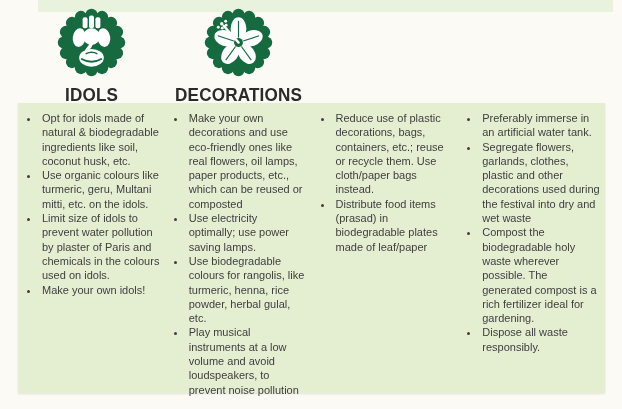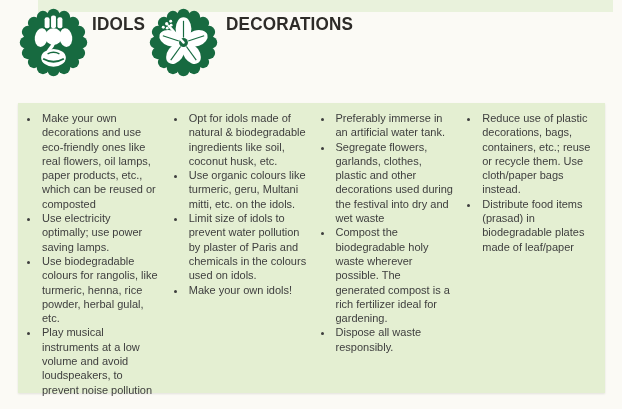--- a/index.html
+++ b/index.html
@@ -1,21 +1,21 @@
 <!DOCTYPE html>
 <html><head>
 <meta charset="utf-8">
 <style>
   html,body{margin:0;padding:0;}
   body{font-family:"Liberation Sans", sans-serif; background:#ffffff;}
   .page{position:relative; width:622px; height:409px; background:#fbfaf5; overflow:hidden;}
   .top-strip{position:absolute; left:38px; top:0; width:575px; height:12px; background:#e9f2dc;}
   .grid{position:absolute; left:18px; width:587px; display:grid; grid-template-columns:repeat(4,1fr);}
   .header-grid{top:0;}
-  .header-cell{display:flex; padding-top:7px;}
+  .header-cell{display:flex; flex-direction:column; align-items:center; padding-top:7px;}
   .badge{width:71px; height:71px; display:block;}
   .col-title{margin-top:6px; font-size:19px; font-weight:bold; color:#2d2b28;
              transform:scaleX(.9); letter-spacing:.2px; white-space:nowrap;}
   .panel{position:absolute; left:18px; top:103px; width:587px; height:290px;
          background:#e4efd2; box-shadow:0 1px 2px rgba(0,0,0,.10);
          display:grid; grid-template-columns:repeat(4,1fr);}
   .panel-cell{padding:8px 3px 0 8px;}
   .bullet-list{margin:0; padding:0 2px 0 14px; list-style:disc outside;
                font-size:11px; line-height:14.3px; color:#3e3e3e;}
   .bullet-list li{margin:0; padding-left:2px;}
@@ -111,46 +111,46 @@
       <div class="col-title">DECORATIONS</div>
     </div>
 
 
   </div>
 
   <div class="panel">
 
     <div class="panel-cell">
       <ul class="bullet-list">
+        <li>Opt for idols made of natural &amp; biodegradable ingredients like soil, coconut husk, etc.</li>
+        <li>Use organic colours like turmeric, geru, Multani mitti, etc. on the idols.</li>
+        <li>Limit size of idols to prevent water pollution by plaster of Paris and chemicals in the colours used on idols.</li>
+        <li>Make your own idols!</li>
+      </ul>
+    </div>
+
+    <div class="panel-cell">
+      <ul class="bullet-list">
         <li>Make your own decorations and use eco-friendly ones like real flowers, oil lamps, paper products, etc., which can be reused or composted</li>
         <li>Use electricity optimally; use power saving lamps.</li>
         <li>Use biodegradable colours for rangolis, like turmeric, henna, rice powder, herbal gulal, etc.</li>
         <li>Play musical instruments at a low volume and avoid loudspeakers, to prevent noise pollution</li>
       </ul>
     </div>
 
     <div class="panel-cell">
       <ul class="bullet-list">
-        <li>Opt for idols made of natural &amp; biodegradable ingredients like soil, coconut husk, etc.</li>
-        <li>Use organic colours like turmeric, geru, Multani mitti, etc. on the idols.</li>
-        <li>Limit size of idols to prevent water pollution by plaster of Paris and chemicals in the colours used on idols.</li>
-        <li>Make your own idols!</li>
+        <li>Reduce use of plastic decorations, bags, containers, etc.; reuse or recycle them. Use cloth/paper bags instead.</li>
+        <li>Distribute food items (prasad) in biodegradable plates made of leaf/paper</li>
       </ul>
     </div>
 
     <div class="panel-cell">
       <ul class="bullet-list">
         <li>Preferably immerse in an artificial water tank.</li>
         <li>Segregate flowers, garlands, clothes, plastic and other decorations used during the festival into dry and wet waste</li>
         <li>Compost the biodegradable holy waste wherever possible. The generated compost is a rich fertilizer ideal for gardening.</li>
         <li>Dispose all waste responsibly.</li>
       </ul>
     </div>
-
-    <div class="panel-cell">
-      <ul class="bullet-list">
-        <li>Reduce use of plastic decorations, bags, containers, etc.; reuse or recycle them. Use cloth/paper bags instead.</li>
-        <li>Distribute food items (prasad) in biodegradable plates made of leaf/paper</li>
-      </ul>
-    </div>
   </div>
 
 </div>
 
 </body></html>

